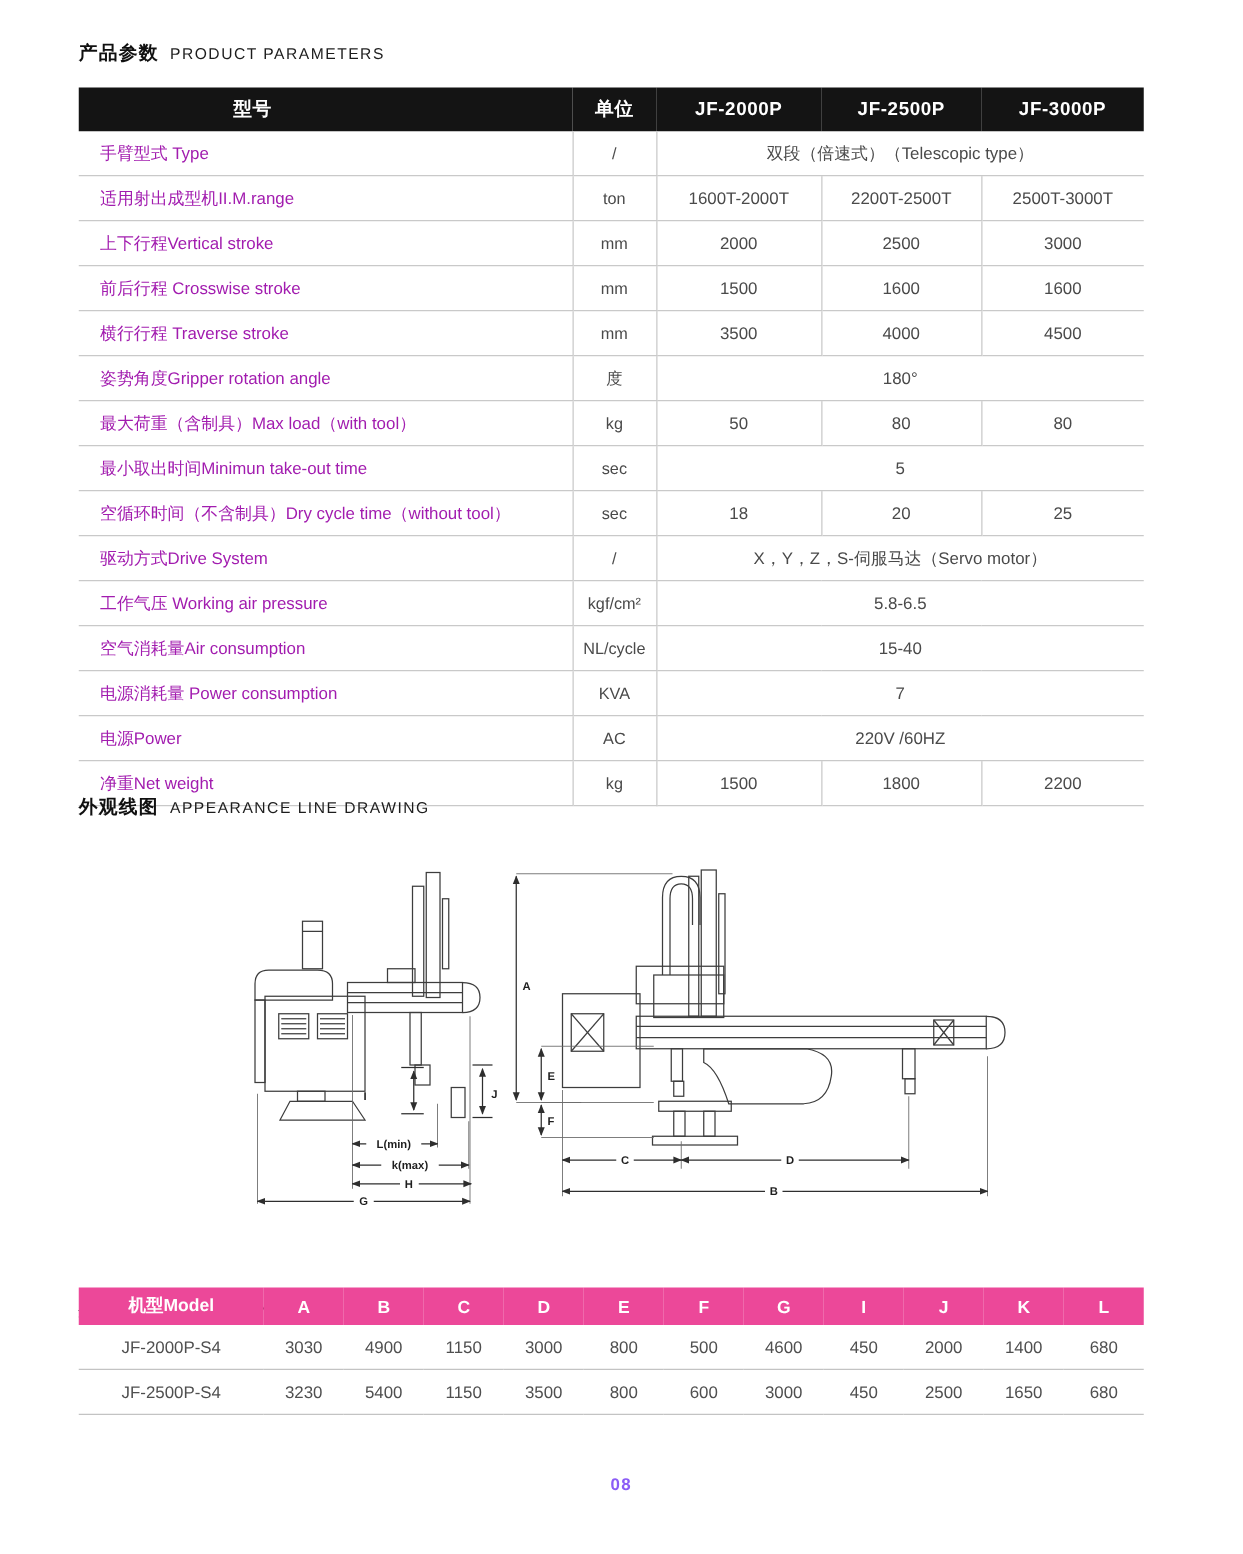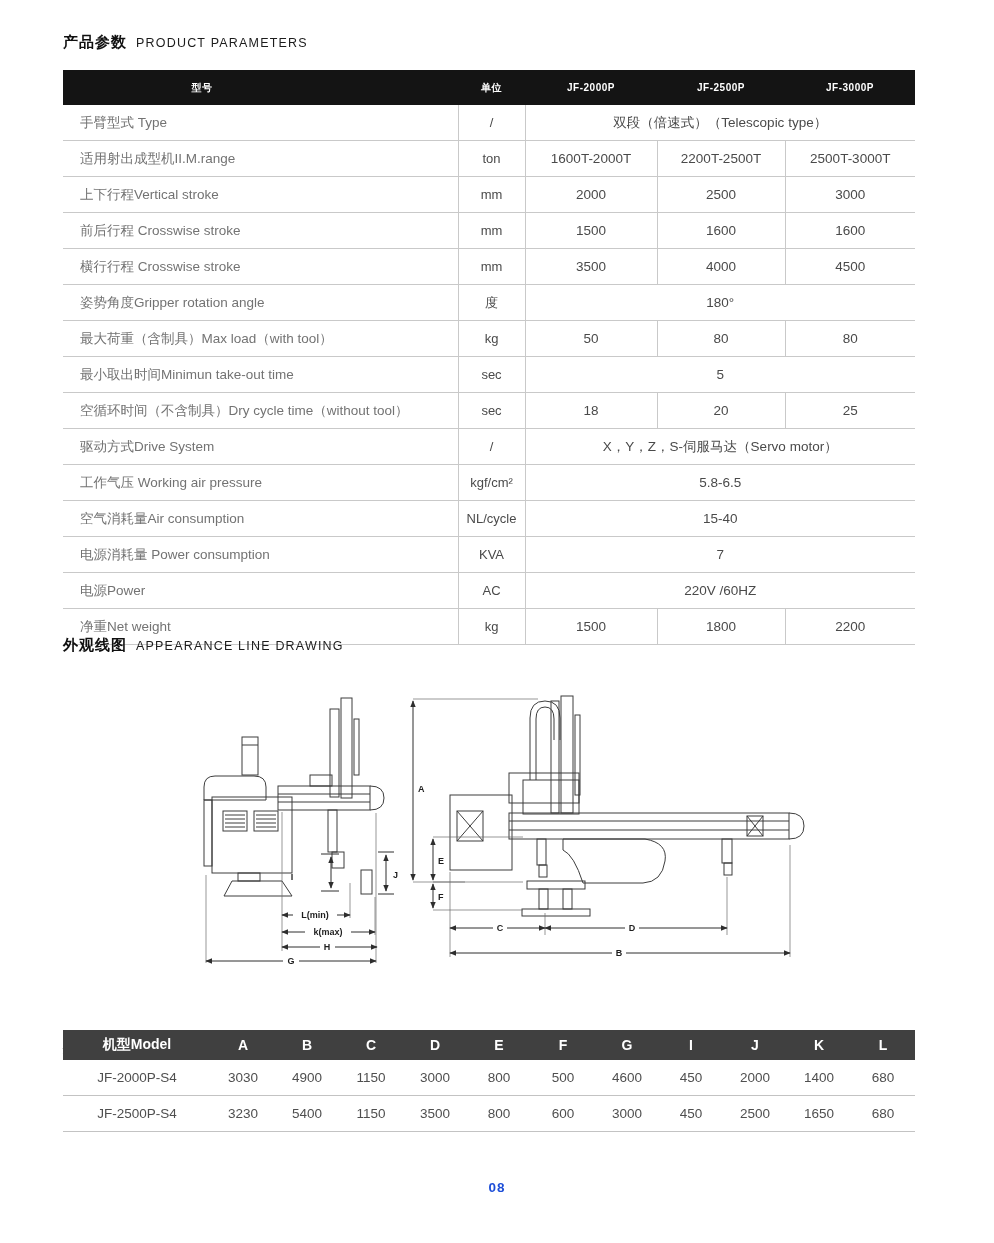--- a/index.html
+++ b/index.html
@@ -5,49 +5,49 @@
   html,body{margin:0;padding:0;background:#ffffff;}
   .page{position:relative;width:994px;height:1243px;background:#ffffff;overflow:hidden;
         font-family:"Liberation Sans",sans-serif;color:#333;}
   .sec-title{position:absolute;left:63px;white-space:nowrap;}
   .sec-title .zh{font-size:15px;font-weight:bold;color:#101010;letter-spacing:1px;}
   .sec-title .en{font-size:12.5px;color:#1c1c1c;margin-left:9px;letter-spacing:1.2px;font-weight:500;text-align:center;}
 
   
   table{border-collapse:collapse;table-layout:fixed;}
   .params{position:absolute;left:63px;top:70px;width:852px;}
-  .params th{background:#141414;color:#fff;font-size:10px;font-weight:bold;height:33px;
+  .params th{background:#141414;color:#fff;font-size:15px;font-weight:bold;height:33px;
              letter-spacing:.5px;}
   .params th.h-label{text-align:center;padding-right:118px;}
   .params td{height:33px;font-size:13.5px;color:#4a4a4a;border-bottom:1px solid #c9c9c9;
              overflow:hidden;white-space:nowrap;}
   .params tbody tr:first-child td{border-top:0;}
-  .params td.lbl{text-align:left;padding-left:17px;color:#737373;}
+  .params td.lbl{text-align:left;padding-left:17px;color:#a21caf;}
   .params td.unit{text-align:center;border-left:1px solid #c9c9c9;border-right:1px solid #c9c9c9;font-size:13px;}
   .params td.val{text-align:center;}
   .params td.v2,.params td.v3{border-left:1px solid #c9c9c9;}
 
   
   .dims{position:absolute;left:63px;top:1030px;width:852px;}
-  .dims th{background:#404040;color:#fff;font-size:14px;font-weight:bold;height:28px;text-align:center;}
+  .dims th{background:#ec4899;color:#fff;font-size:14px;font-weight:bold;height:28px;text-align:center;}
   .dims td{height:33px;font-size:13.5px;color:#4f4f4f;text-align:center;border-bottom:1px solid #c3c3c3;}
 
   
   .drawings{position:absolute;left:0;top:680px;width:994px;height:300px;}
   .drawings svg{position:absolute;top:5px;}
   .svg-front{left:190px;}
   .svg-side{left:405px;}
   .mach{stroke:#3d3d3d;fill:none;stroke-width:1;}
   .dimln{stroke:#2e2e2e;fill:none;stroke-width:1;}
   .extln{stroke:#6a6a6a;fill:none;stroke-width:.7;}
   .dimtxt{font-family:"Liberation Sans",sans-serif;font-size:9px;font-weight:bold;fill:#1e1e1e;}
   .lblbg{fill:#ffffff;stroke:none;}
 
   .page-num{position:absolute;left:0;top:1180px;width:100%;text-align:center;
-            font-size:13.5px;font-weight:bold;color:#1d4ed8;letter-spacing:1px;}
+            font-size:13.5px;font-weight:bold;color:#8b5cf6;letter-spacing:1px;}
 </style>
 </head>
 <body>
 
 <div class="page">
 
   <div class="sec-title" style="top:33px">
     <span class="zh">产品参数</span><span class="en">PRODUCT PARAMETERS</span>
   </div>
 
@@ -89,21 +89,21 @@
         <td class="val v3">3000</td>
       </tr>
       <tr>
         <td class="lbl">前后行程 Crosswise stroke</td>
         <td class="unit">mm</td>
         <td class="val v1">1500</td>
         <td class="val v2">1600</td>
         <td class="val v3">1600</td>
       </tr>
       <tr>
-        <td class="lbl">横行行程 Crosswise stroke</td>
+        <td class="lbl">横行行程 Traverse stroke</td>
         <td class="unit">mm</td>
         <td class="val v1">3500</td>
         <td class="val v2">4000</td>
         <td class="val v3">4500</td>
       </tr>
       <tr>
         <td class="lbl">姿势角度Gripper rotation angle</td>
         <td class="unit">度</td>
         <td class="val" colspan="3">180°</td>
       </tr>

